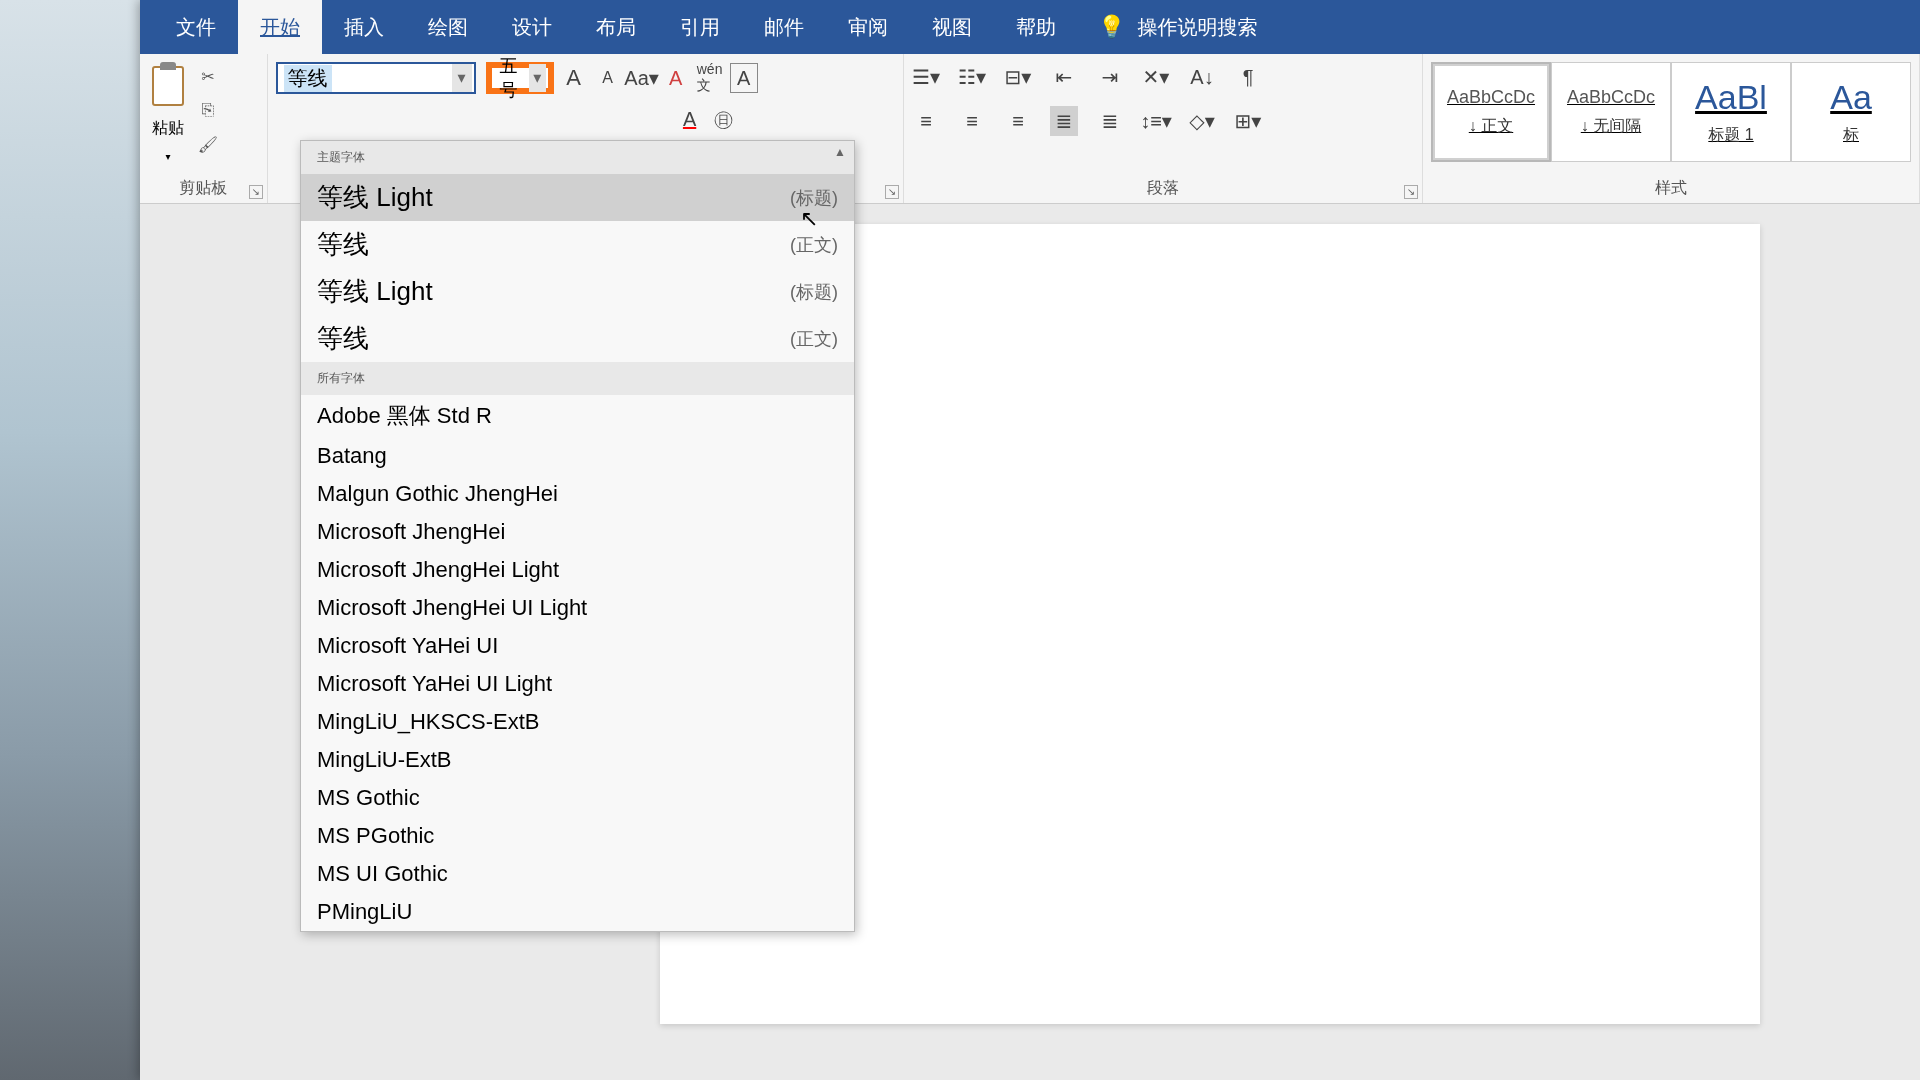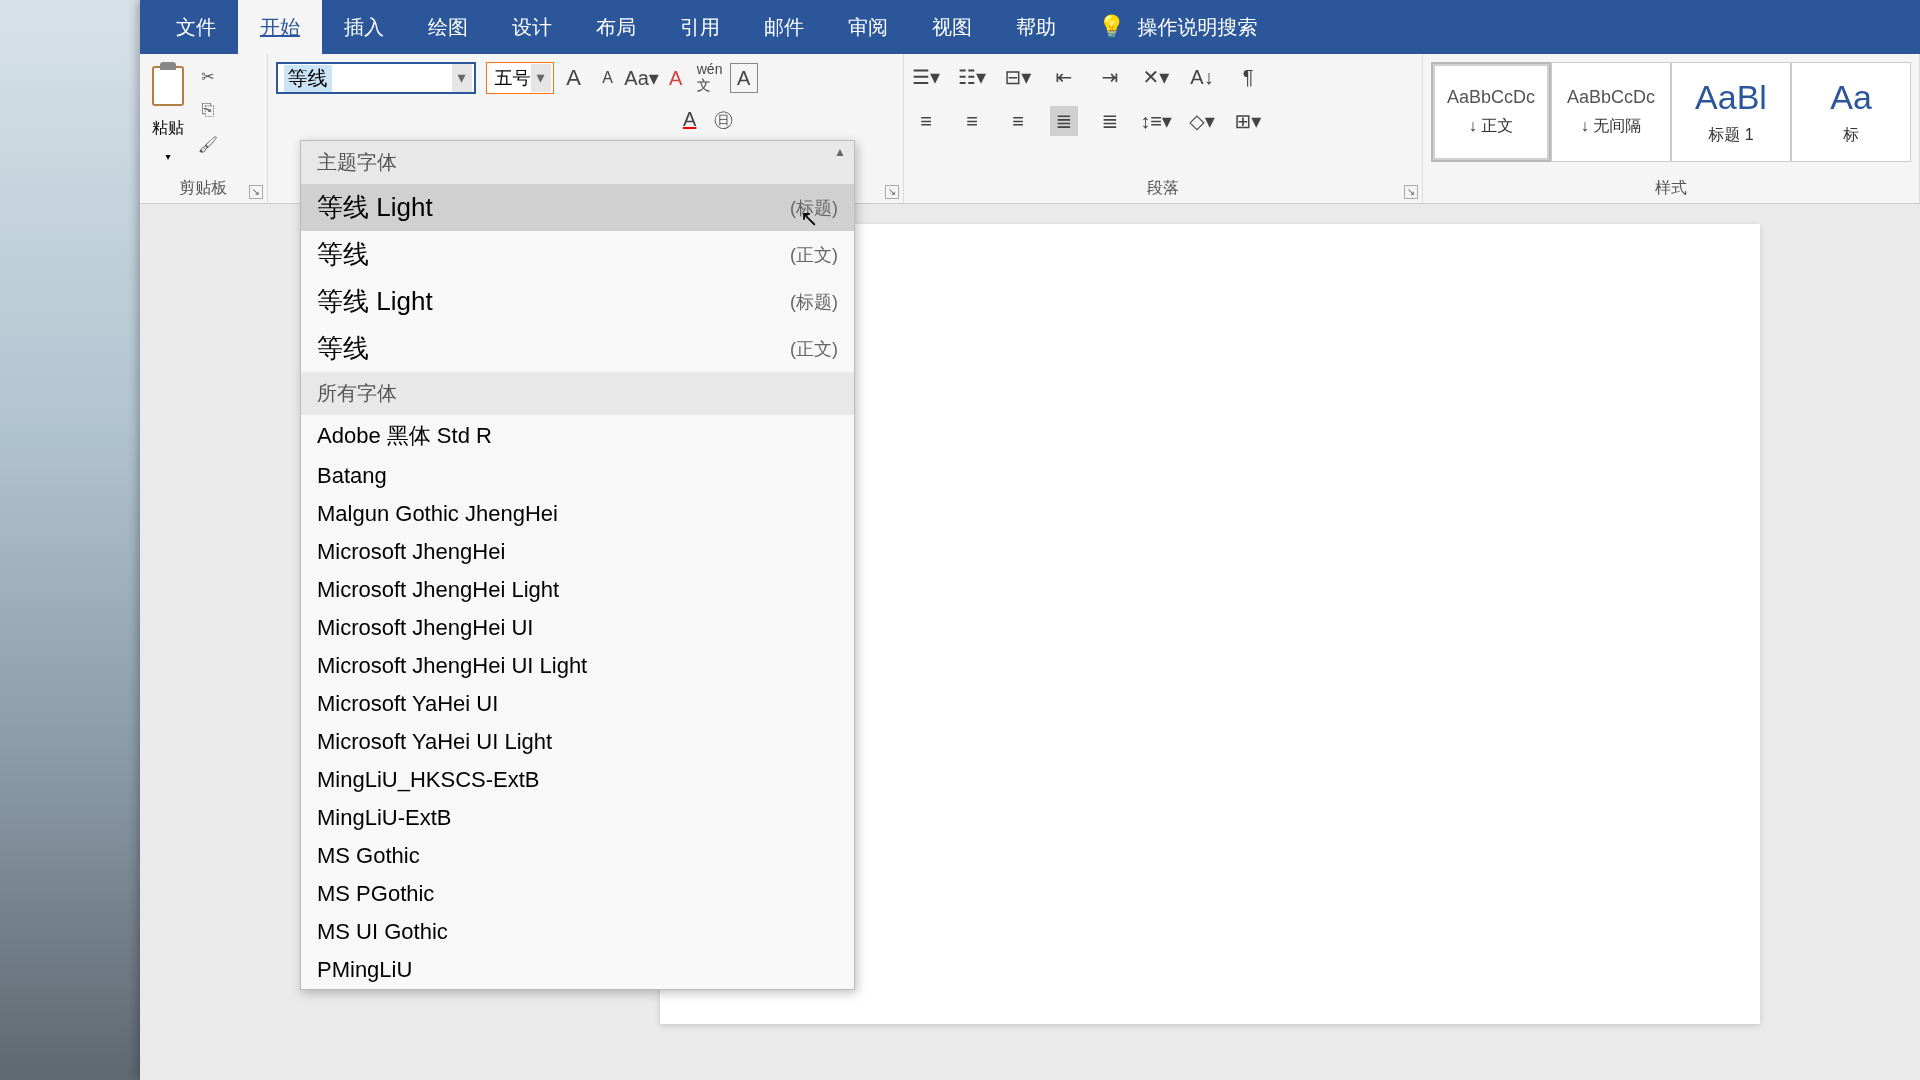--- a/index.html
+++ b/index.html
@@ -17,35 +17,35 @@
 .group-body { display: flex; align-items: flex-start; gap: 6px; flex: 1; }
 .vstack { display: flex; flex-direction: column; align-items: center; gap: 6px; }
 .hstack { display: flex; align-items: center; gap: 6px; }
 .paste-btn { display: flex; flex-direction: column; align-items: center; gap: 12px; padding: 4px; }
 .clipboard-icon { width: 32px; height: 40px; background: #fff; border: 2px solid #b08040; border-radius: 3px; position: relative; }
 .clipboard-icon::before { content: ""; position: absolute; top: -6px; left: 6px; width: 16px; height: 8px; background: #888; border-radius: 3px 3px 0 0; }
 .small-icon-btn { width: 28px; height: 28px; display: flex; align-items: center; justify-content: center; font-size: 16px; color: #555; cursor: pointer; }
 .font-combo { width: 200px; height: 32px; border: 2px solid #2b579a; background: #fff; display: flex; align-items: center; justify-content: space-between; padding: 0 2px 0 6px; }
 .font-combo-text { background: #cce4f7; color: #000; font-size: 20px; padding: 0 4px; }
 .combo-arrow { width: 20px; text-align: center; color: #666; background: #e5e5e5; height: 28px; line-height: 28px; }
-.size-combo { width: 68px; height: 32px; border: 1px solid #f97316; background: #fff; display: flex; align-items: center; justify-content: space-between; padding: 0 2px 0 8px; margin-left: 4px; }
+.size-combo { width: 68px; height: 32px; border: 6px solid #f97316; background: #fff; display: flex; align-items: center; justify-content: space-between; padding: 0 2px 0 8px; margin-left: 4px; }
 .size-text { font-size: 18px; }
 .toolbar-icon { width: 28px; height: 30px; display: flex; align-items: center; justify-content: center; font-size: 20px; color: #444; cursor: pointer; }
 .toolbar-icon.bordered { border: 1px solid #888; }
 .styles-group .group-body { gap: 0; }
-.style-item { width: 120px; height: 100px; border: 1px solid #ccc; display: flex; flex-direction: column; align-items: center; justify-content: center; background: #fff; cursor: pointer; }
+.style-item { width: 120px; height: 100px; border: 1px solid #ccc; display: flex; flex-direction: column; align-items: center; justify-content: center; background: #fff; cursor: pointer; text-decoration: underline; }
 .style-item.selected { border: 2px solid #b8b8b8; box-shadow: inset 0 0 0 2px #d0d0d0; }
 .style-preview { font-size: 18px; color: #555; }
 .style-preview.big { font-size: 34px; color: #2b579a; font-weight: 300; }
 .style-label { font-size: 16px; color: #333; margin-top: 8px; }
 .group-expand { position: absolute; right: 4px; bottom: 4px; width: 14px; height: 14px; border: 1px solid #aaa; font-size: 10px; line-height: 12px; text-align: center; color: #666; }
 .document-area { position: absolute; left: 140px; top: 204px; right: 0; bottom: 0; background: #eaeaea; }
 .page { position: absolute; left: 520px; top: 20px; width: 1100px; height: 800px; background: #fff; box-shadow: 0 2px 6px rgba(0,0,0,0.15); }
 .font-dropdown { position: absolute; left: 300px; top: 140px; width: 555px; background: #f8f8f8; border: 1px solid #bbb; box-shadow: 2px 3px 10px rgba(0,0,0,0.25); z-index: 100; }
-.dropdown-header { background: #e8e8e8; padding: 8px 16px; font-size: 20px; color: #555; }
+.dropdown-header { background: #e8e8e8; padding: 8px 16px; font-size: 12px; color: #555; }
 .font-item { display: flex; justify-content: space-between; align-items: center; padding: 6px 16px; font-size: 22px; cursor: pointer; }
 .font-item.highlighted { background: #d0d0d0; }
 .font-item-suffix { font-size: 18px; color: #666; }
 .scroll-up { position: absolute; right: 8px; top: 4px; font-size: 12px; color: #666; }
 .cursor { position: absolute; left: 800px; top: 206px; font-size: 22px; color: #000; z-index: 200; pointer-events: none; }
 </style>
 </head>
 <body>
 
 <div class="app-window">
@@ -202,23 +202,20 @@
       <div class="font-item">
         <span>Malgun Gothic JhengHei</span>
       </div>
       <div class="font-item">
         <span>Microsoft JhengHei</span>
       </div>
       <div class="font-item">
         <span>Microsoft JhengHei Light</span>
       </div>
       <div class="font-item">
-        <span>Microsoft JhengHei UI</span>
-      </div>
-      <div class="font-item">
         <span>Microsoft JhengHei UI Light</span>
       </div>
       <div class="font-item">
         <span>Microsoft YaHei UI</span>
       </div>
       <div class="font-item">
         <span>Microsoft YaHei UI Light</span>
       </div>
       <div class="font-item">
         <span>MingLiU_HKSCS-ExtB</span>

